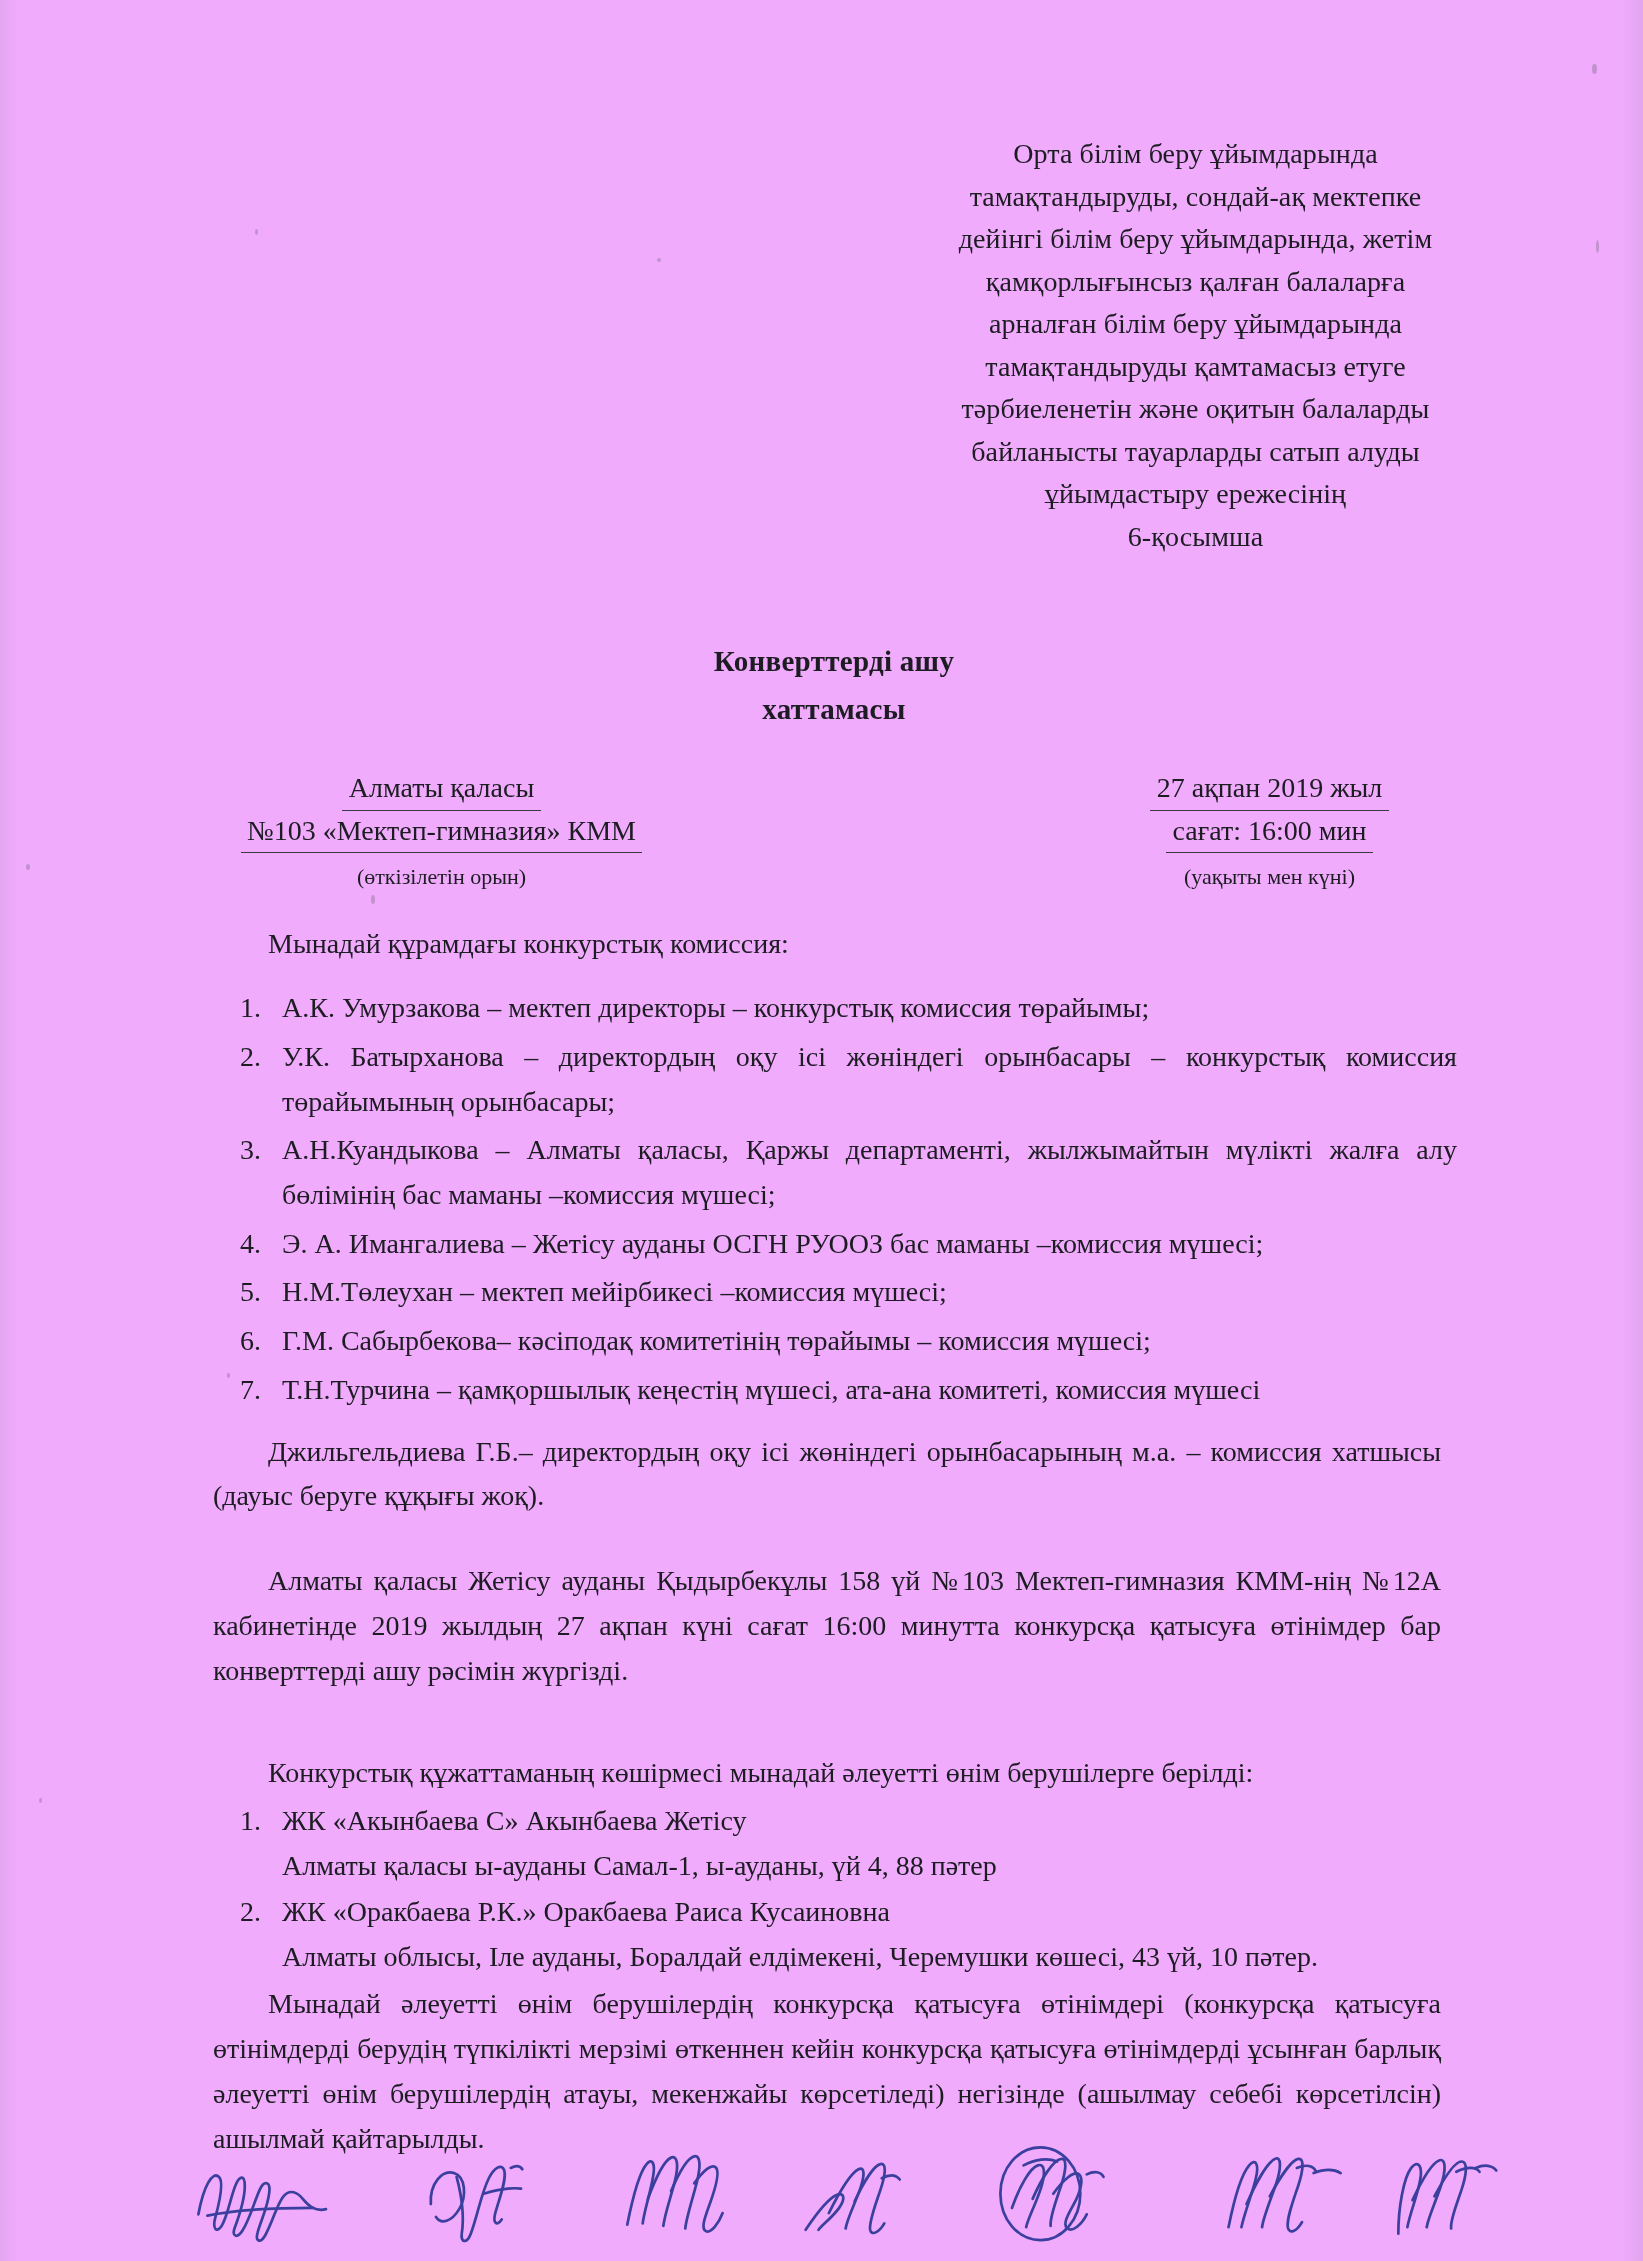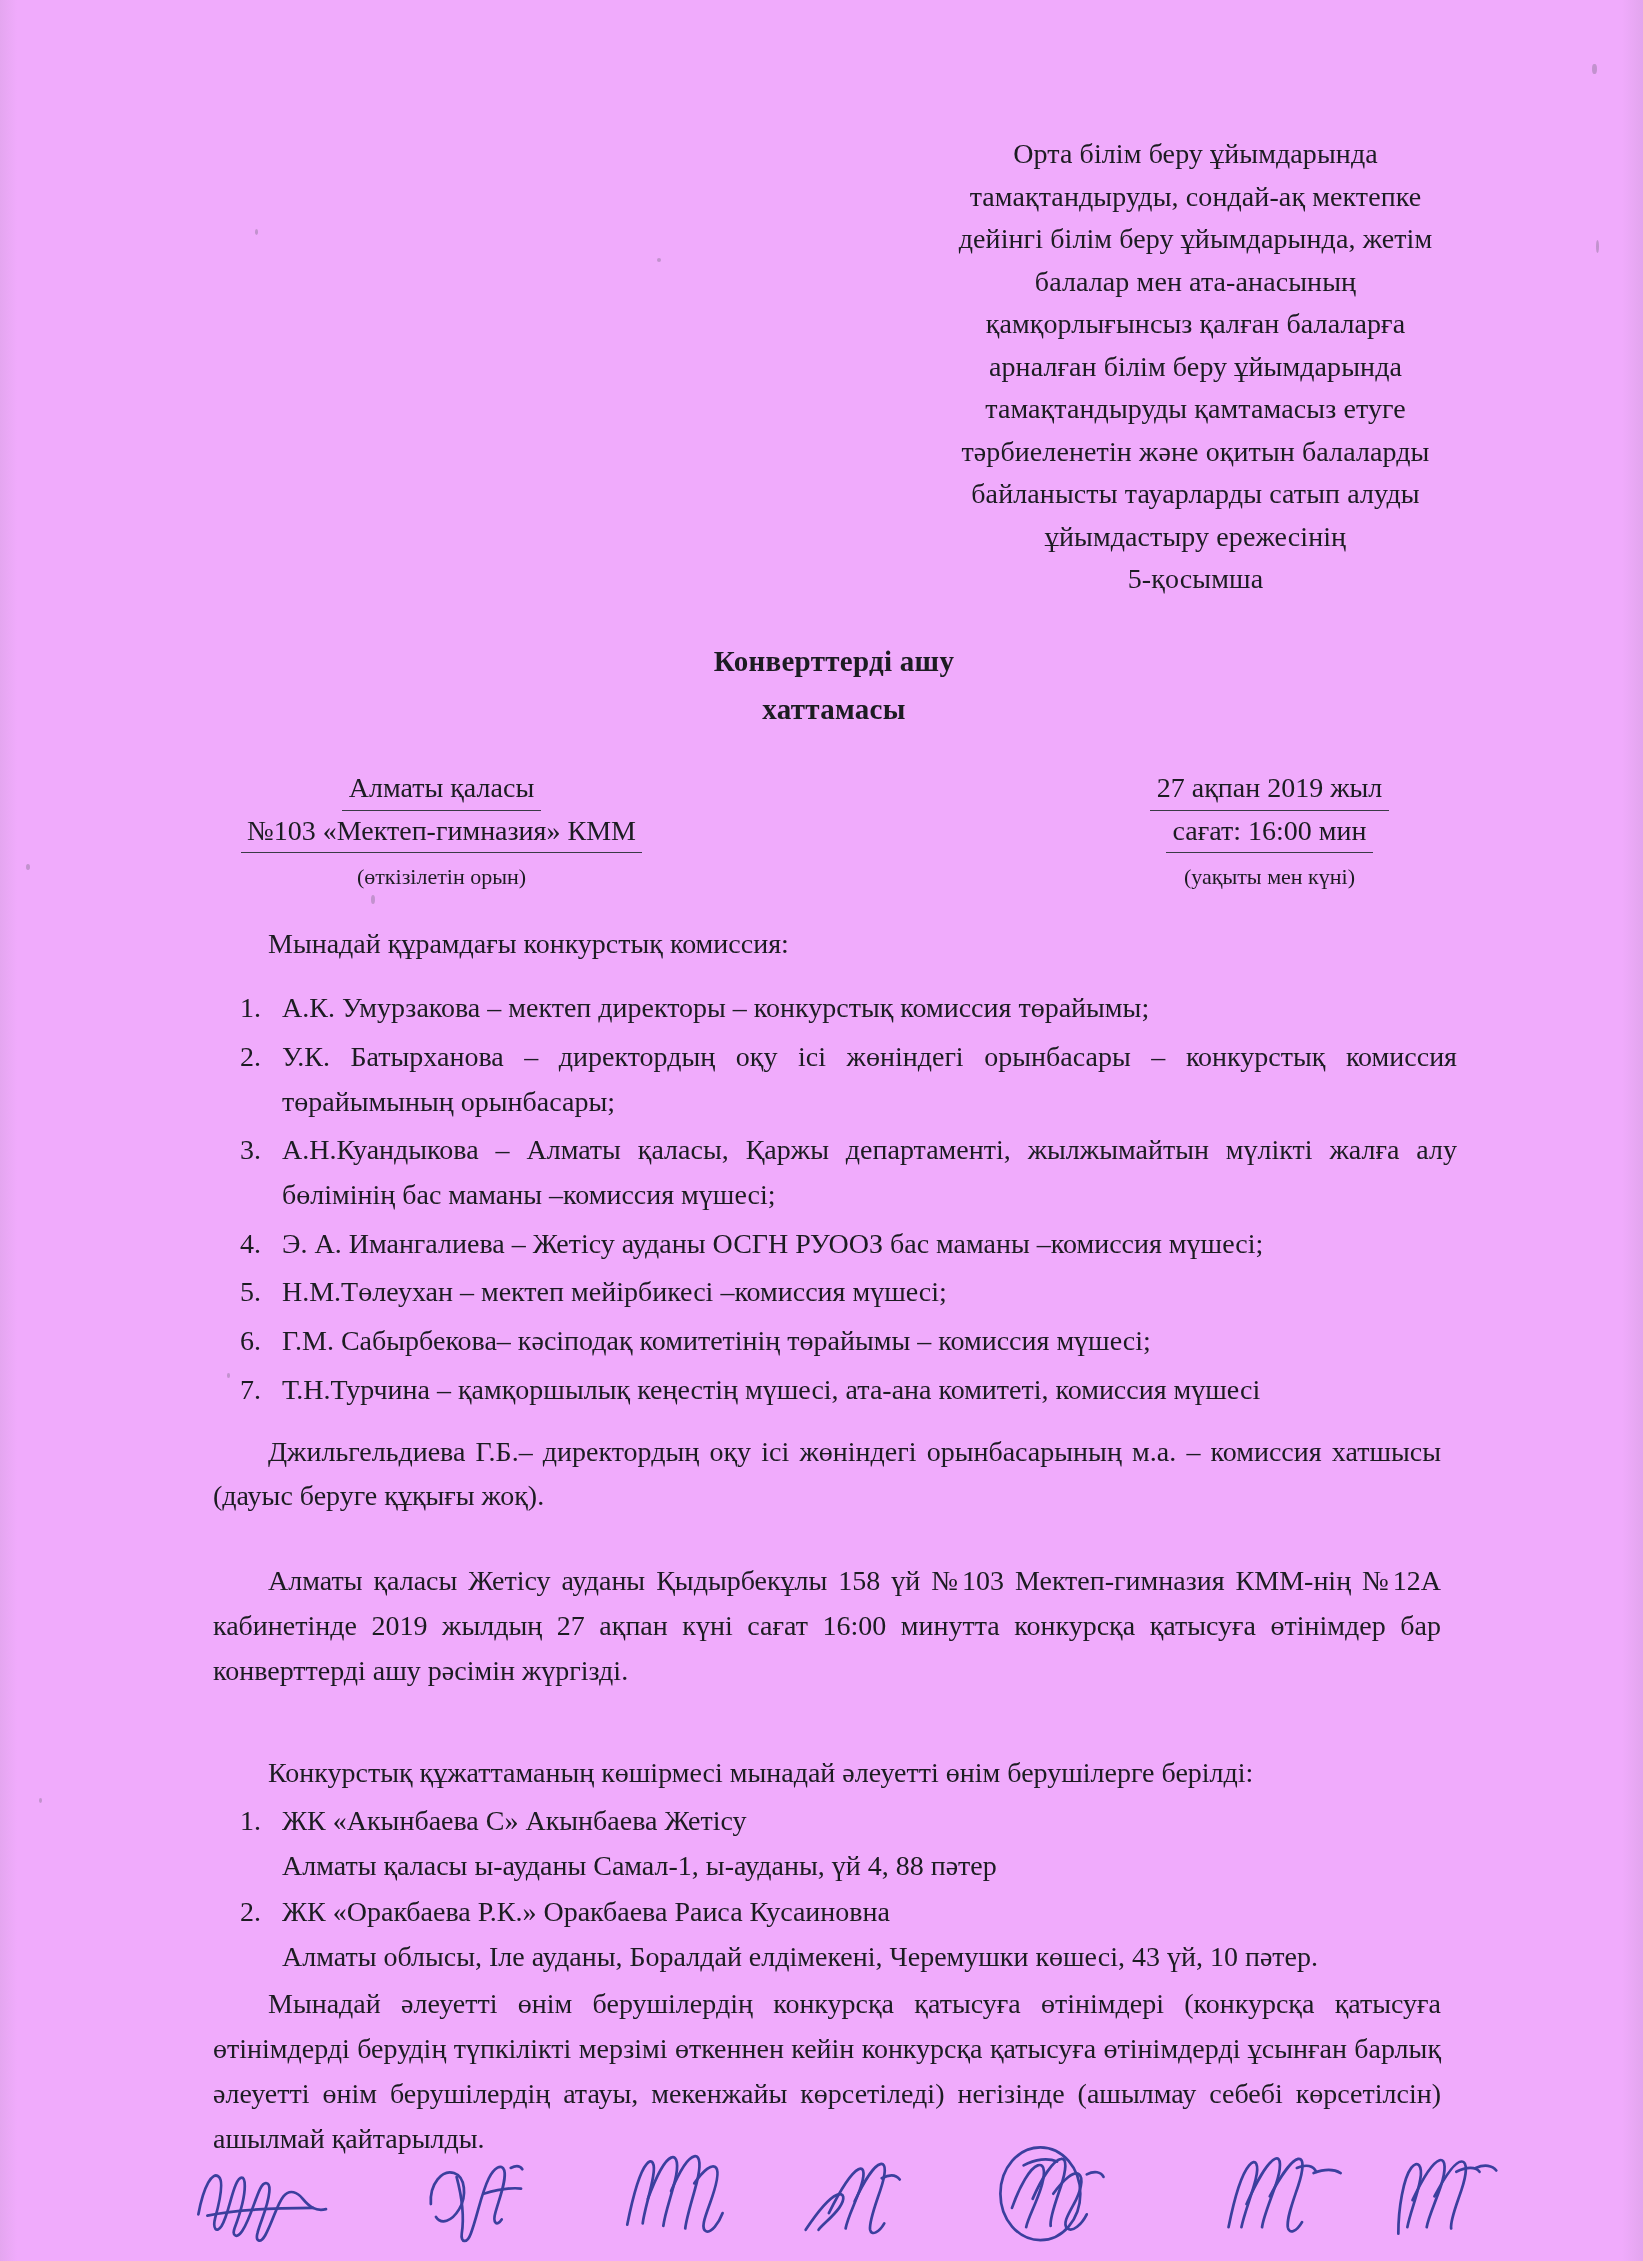--- a/index.html
+++ b/index.html
@@ -188,28 +188,27 @@
   <div class="speck" style="left:39px;top:1798px;width:3.2px;height:5.2px;"></div>
   <div class="speck" style="left:371px;top:895px;width:3.9px;height:9px;"></div>
   <div class="speck" style="left:227px;top:1373px;width:3.2px;height:4.5px;"></div>
 
   <div class="content">
 
     <div class="appendix-block">
       <div>Орта білім беру ұйымдарында</div>
       <div>тамақтандыруды, сондай-ақ мектепке</div>
       <div>дейінгі білім беру ұйымдарында, жетім</div>
-      <div>балалар мен ата-анасының</div>
       <div>қамқорлығынсыз қалған балаларға</div>
       <div>арналған білім беру ұйымдарында</div>
       <div>тамақтандыруды қамтамасыз етуге</div>
       <div>тәрбиеленетін және оқитын балаларды</div>
       <div>байланысты тауарларды сатып алуды</div>
       <div>ұйымдастыру ережесінің</div>
-      <div>5-қосымша</div>
+      <div>6-қосымша</div>
     </div>
 
     <div class="doc-title">
       <div>Конверттерді ашу</div>
       <div>хаттамасы</div>
     </div>
 
     <div class="meta">
       <div class="meta-col meta-left">
         <span class="ul">Алматы қаласы</span><br>

